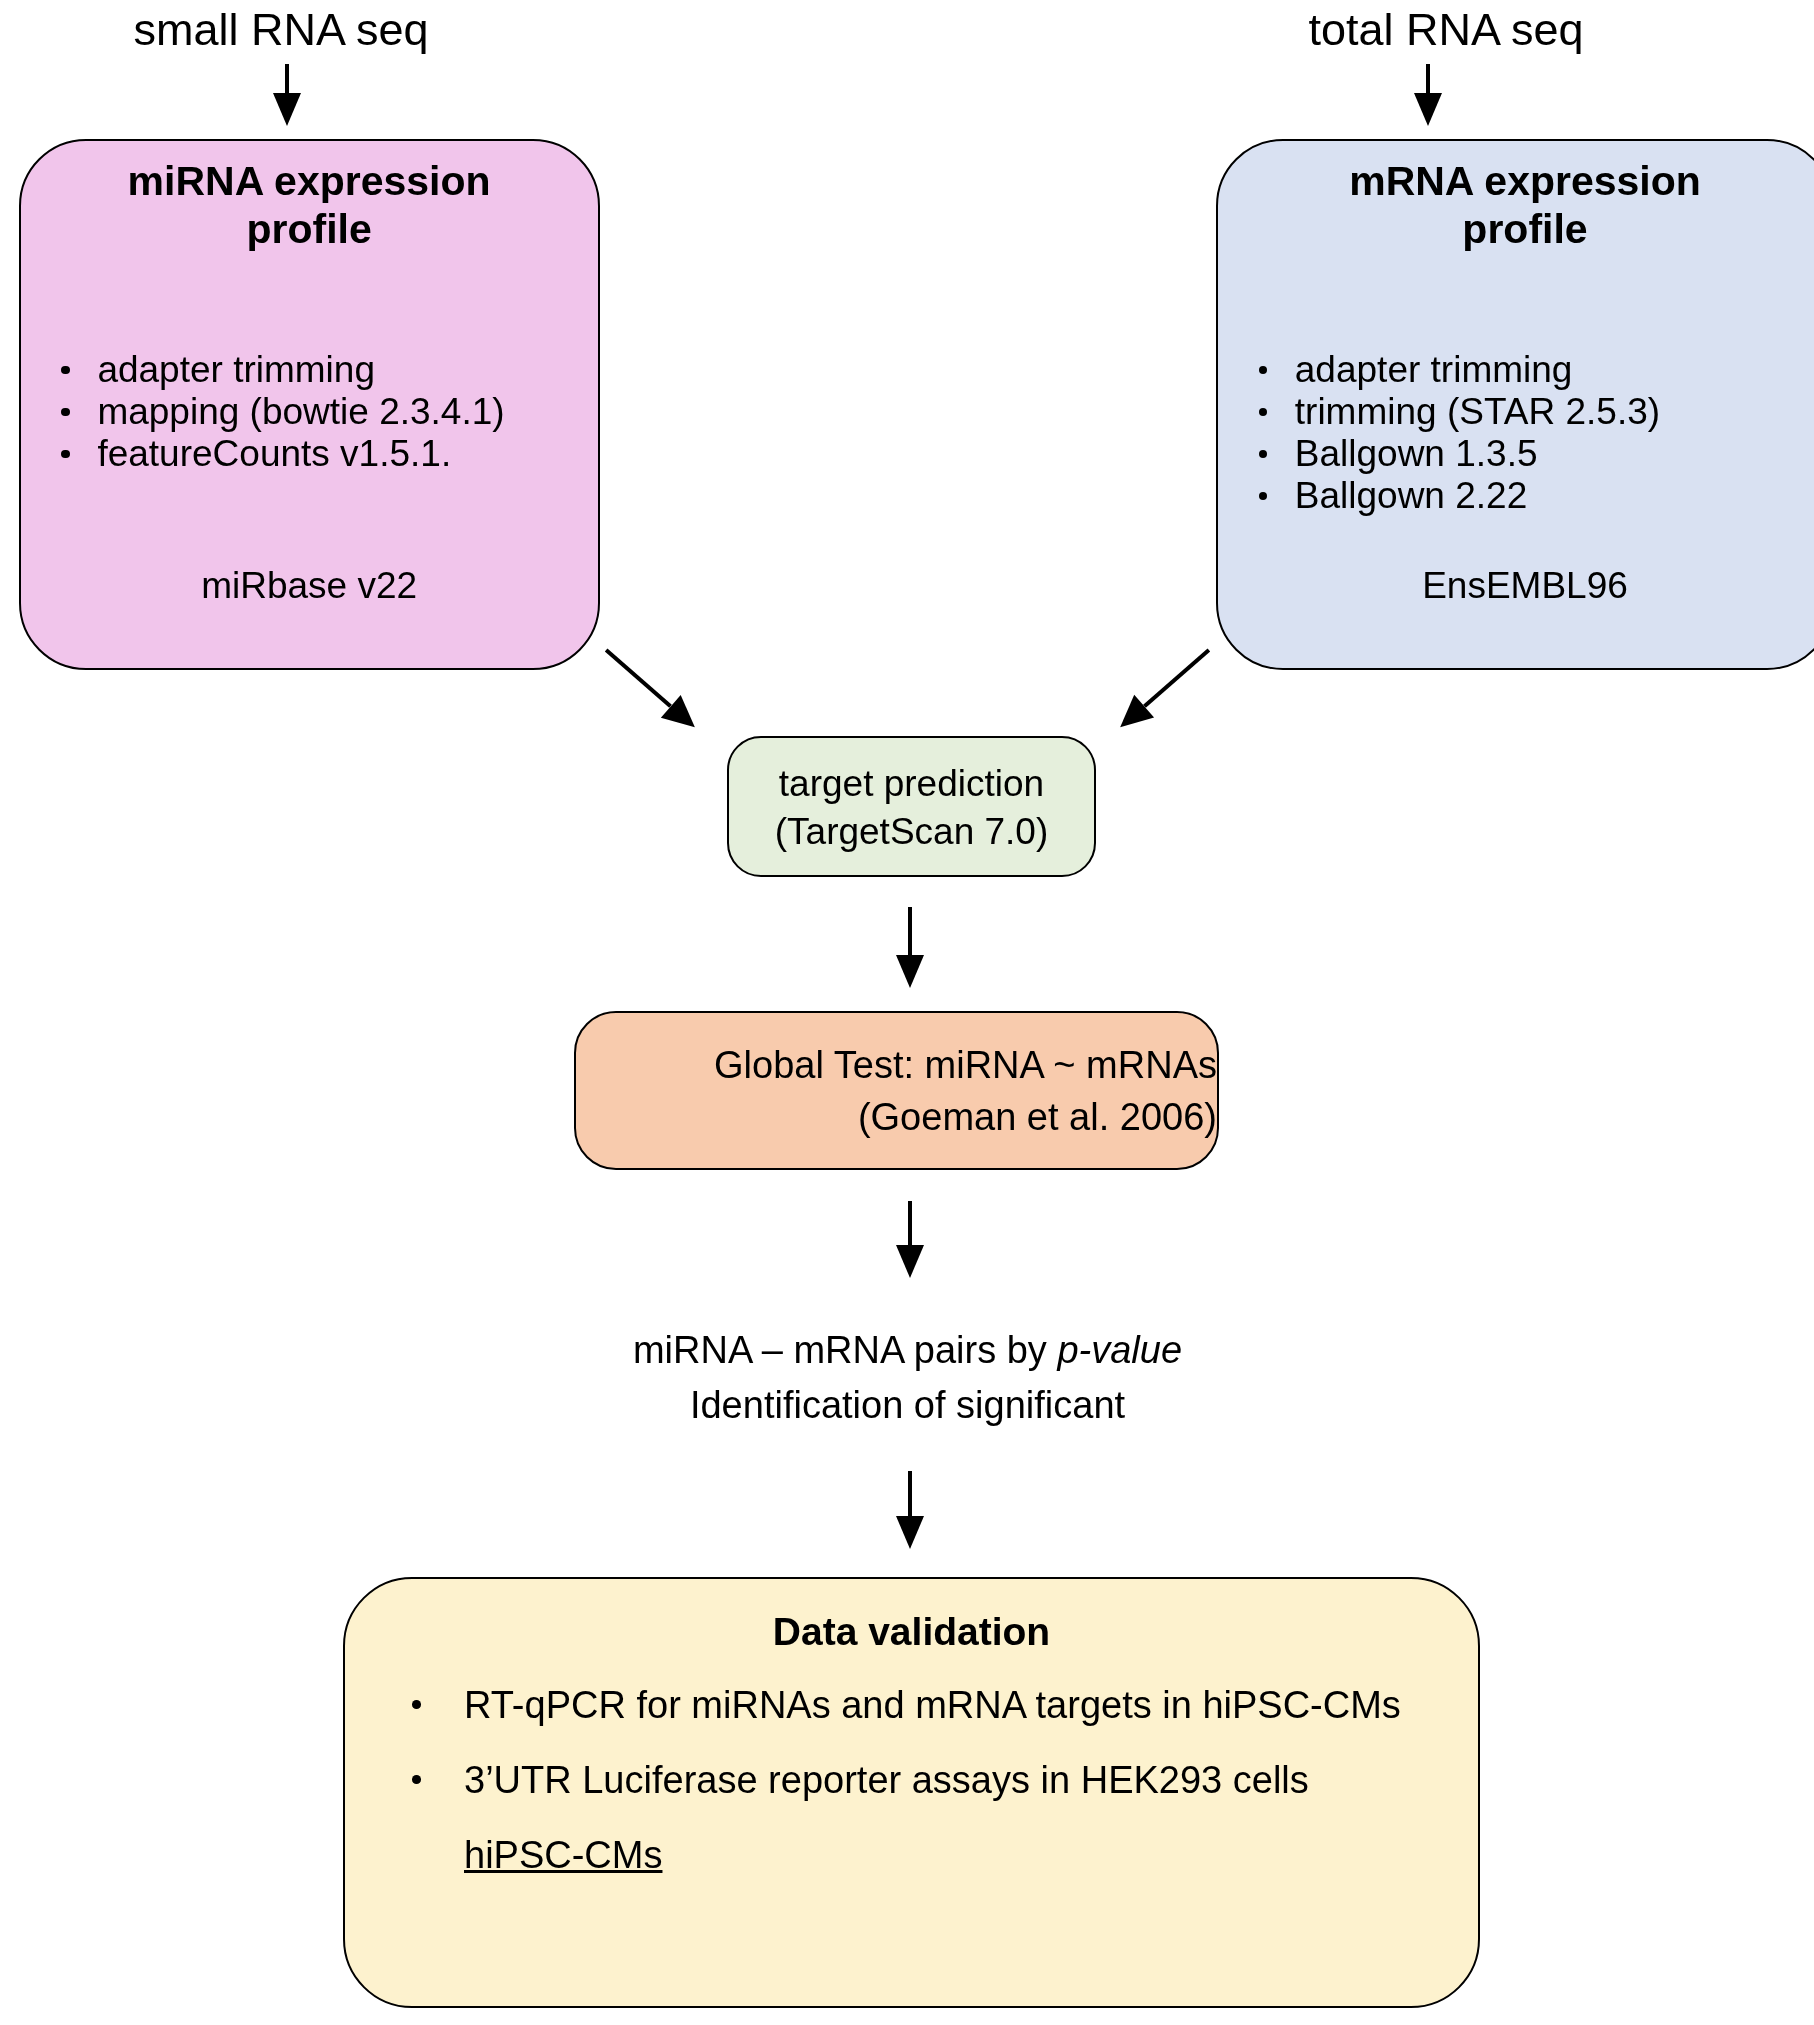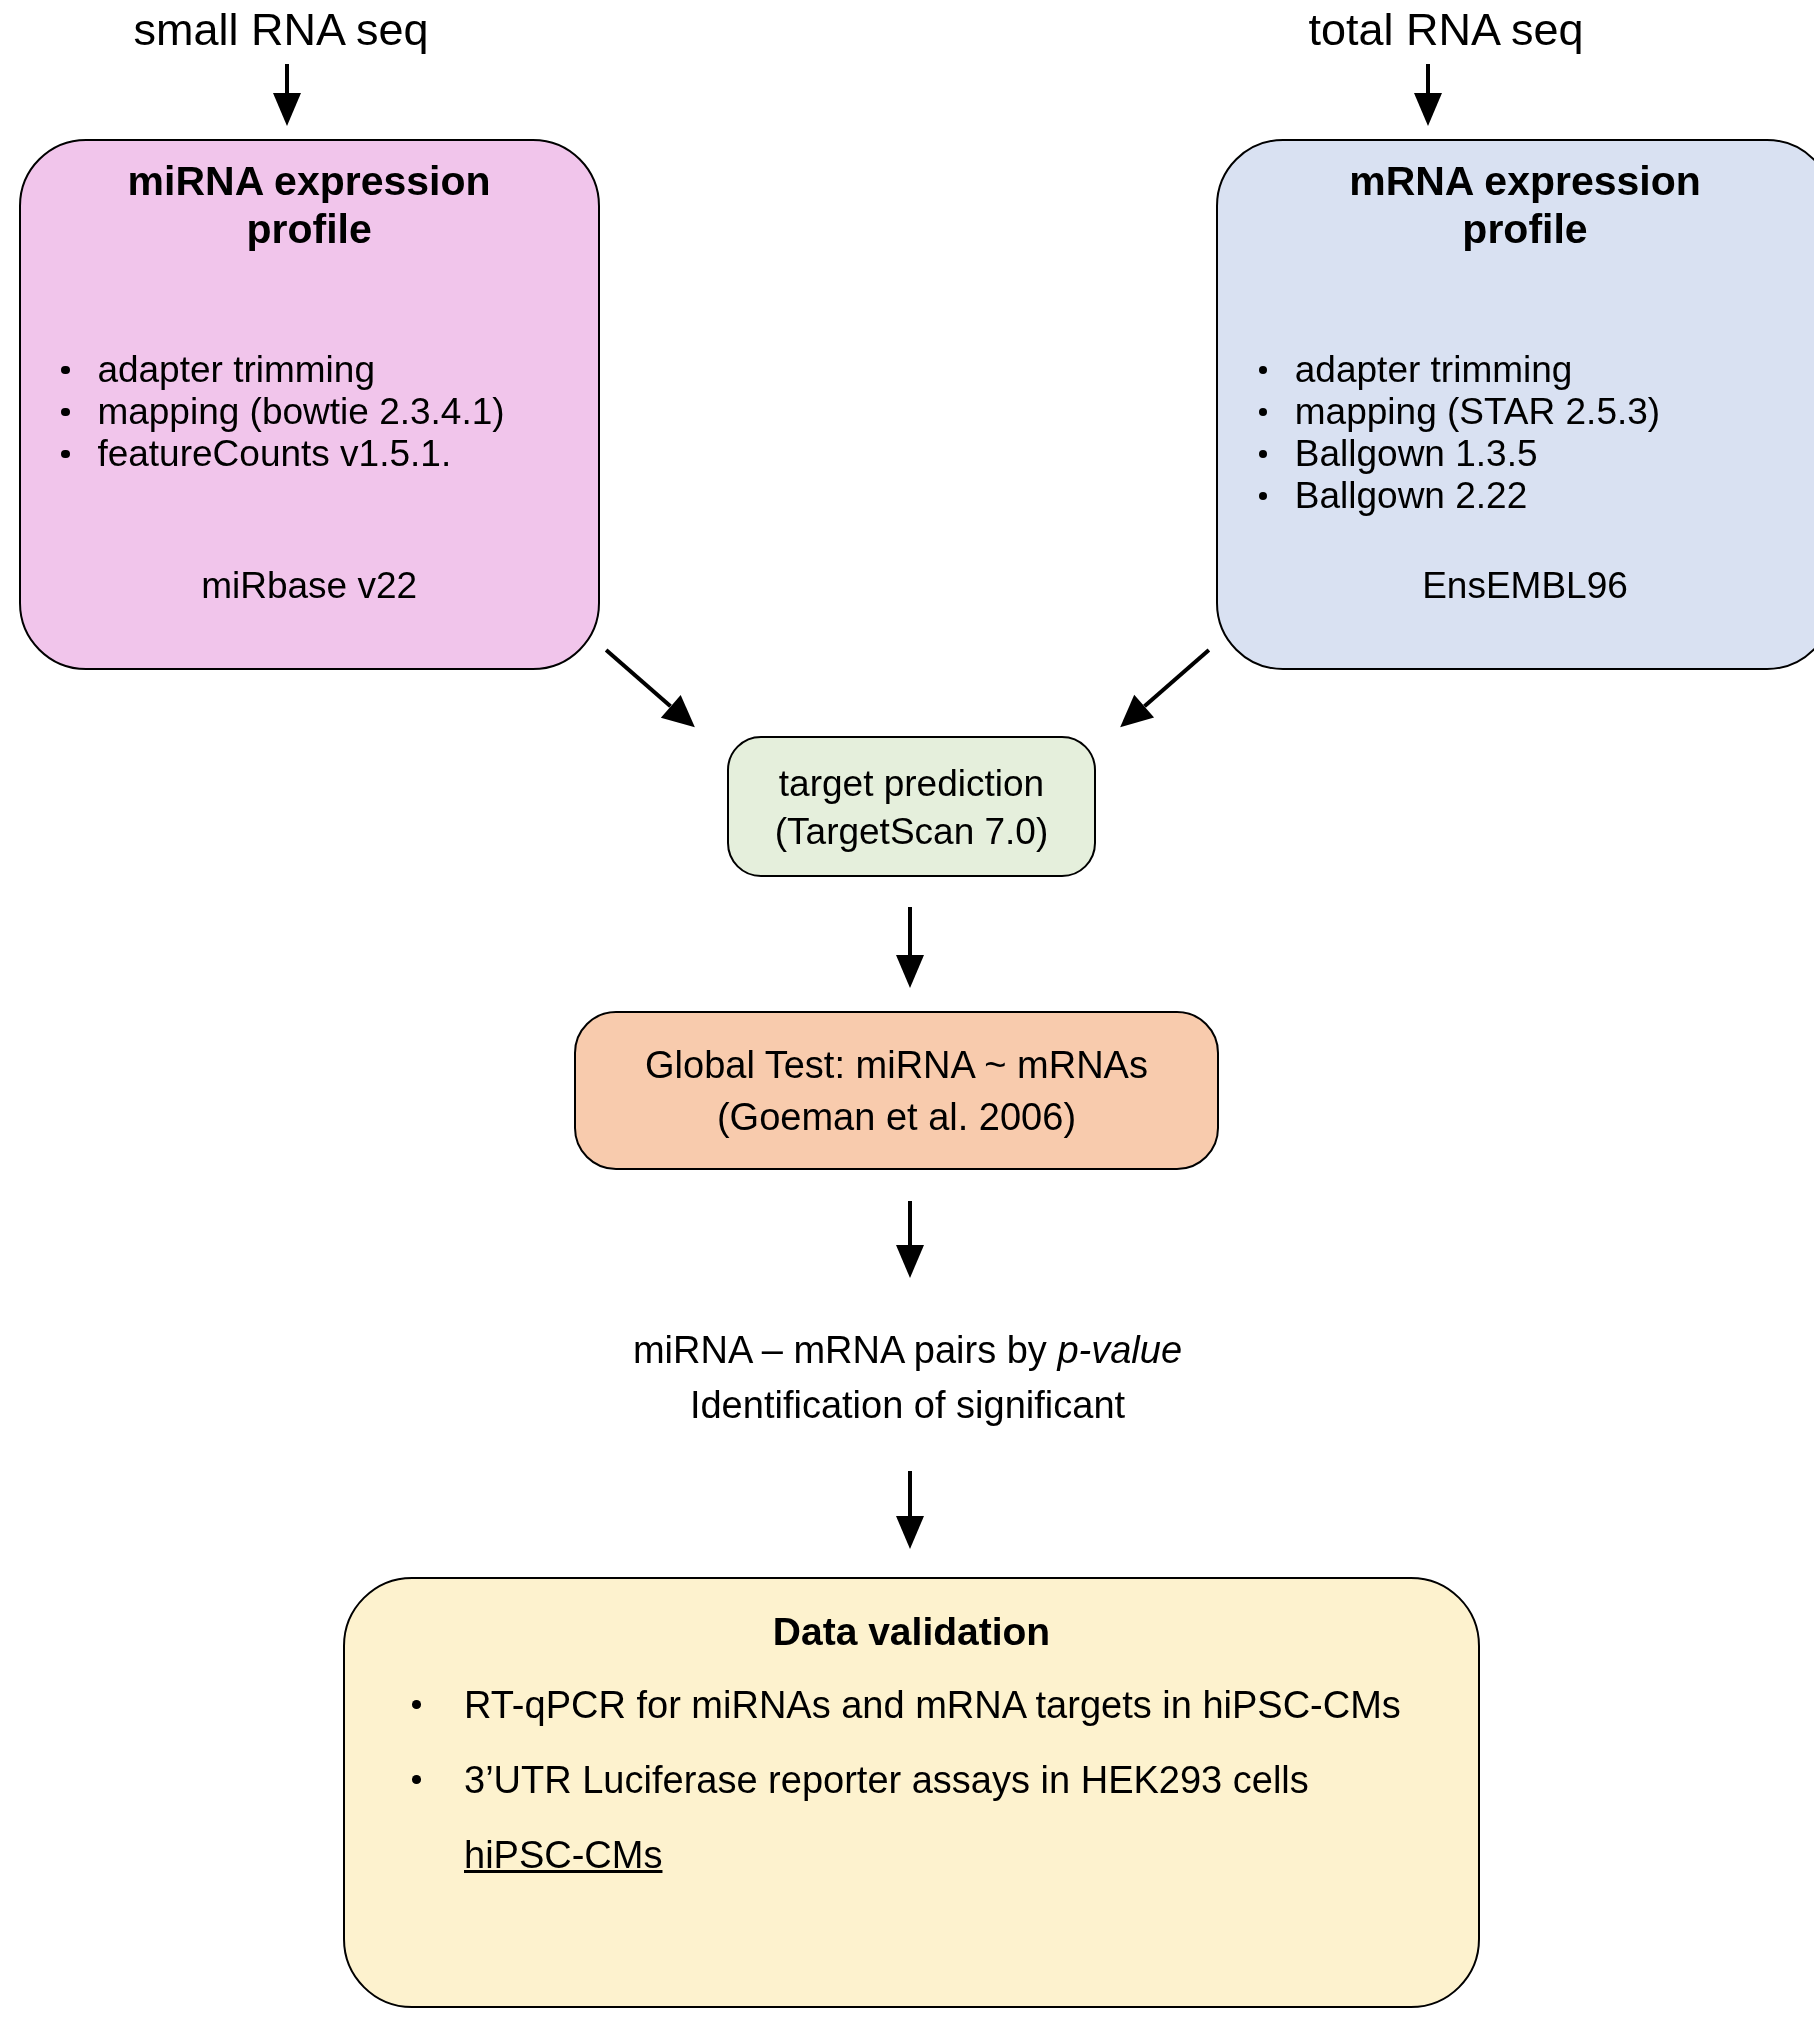--- a/index.html
+++ b/index.html
@@ -16,21 +16,21 @@
   .box-mirna{left:18.6px;top:139px;width:581px;height:531px;border-radius:67px;background:var(--mirna-box,#F1C5EB);padding:16.3px 32px 0 32px;}
   .box-mrna{left:1216px;top:139px;width:618px;height:531px;border-radius:67px;background:var(--mrna-box,#D9E1F2);padding:16.3px 32px 0 32px;}
   .box-title{margin:0;text-align:center;font-size:41px;line-height:48px;font-weight:bold;}
   .box-title span{display:block;}
   .bullets{list-style:none;margin:96px 0 0 0;padding:0 0 0 5.8px;}
   .bullets li{position:relative;padding-left:39px;font-size:37px;line-height:42px;}
   .dot{position:absolute;left:2.9px;top:16.3px;width:8.7px;height:8.7px;border-radius:50%;background:#000;}
   .box-footer{position:absolute;left:0;right:0;bottom:61px;text-align:center;font-size:37px;line-height:43px;}
 
   .box-target{left:727px;top:736px;width:369px;height:141px;border-radius:34px;background:var(--target-box,#E5EFDC);padding-top:22px;text-align:center;font-size:37px;line-height:48px;}
-  .box-global{left:574px;top:1011px;width:645px;height:159px;border-radius:42px;background:var(--globaltest-box,#F8CBAD);padding-top:25.6px;text-align:center;font-size:38px;line-height:52px;}
+  .box-global{left:574px;top:1011px;width:645px;height:159px;border-radius:42px;background:var(--globaltest-box,#F8CBAD);padding-top:25.6px;text-align:right;font-size:38px;line-height:52px;}
   .two-line span{display:block;}
 
   .caption{position:absolute;left:0;right:0;top:1323px;text-align:center;font-size:38px;line-height:55px;}
   .caption em{font-style:italic;}
 
   .box-validation{left:343px;top:1577px;width:1137px;height:431px;border-radius:69px;background:var(--validation-box,#FDF2CE);padding:30px 32px 0 32px;}
   .validation-title{margin:0;text-align:center;font-size:39px;line-height:46px;font-weight:bold;}
   .v-bullets{list-style:none;margin:28px 0 0 34px;padding:0;}
   .v-bullets li{position:relative;padding-left:53px;font-size:38px;line-height:44px;margin-bottom:31px;}
   .v-bullets .dot{left:1.2px;top:17.4px;}
@@ -80,21 +80,21 @@
     <div class="box-footer">miRbase v22</div>
   </section>
 
   <section class="box box-mrna">
     <h2 class="box-title">
       <span>mRNA expression</span>
       <span>profile</span>
     </h2>
     <ul class="bullets">
       <li><span class="dot"></span><span>adapter trimming</span></li>
-      <li><span class="dot"></span><span>mapping (STAR 2.5.3)</span></li>
+      <li><span class="dot"></span><span>trimming (STAR 2.5.3)</span></li>
       <li><span class="dot"></span><span>Ballgown 1.3.5</span></li>
       <li><span class="dot"></span><span>Ballgown 2.22</span></li>
     </ul>
     <div class="box-footer">EnsEMBL96</div>
   </section>
 
   <svg class="diag diag-left" width="116" height="93" viewBox="0 0 200 160">
     <line x1="14" y1="12" x2="125" y2="109" stroke="#000" stroke-width="7"></line>
     <polygon points="167,145 108.4,128.5 142.6,89.3" fill="#000"></polygon>
   </svg>

